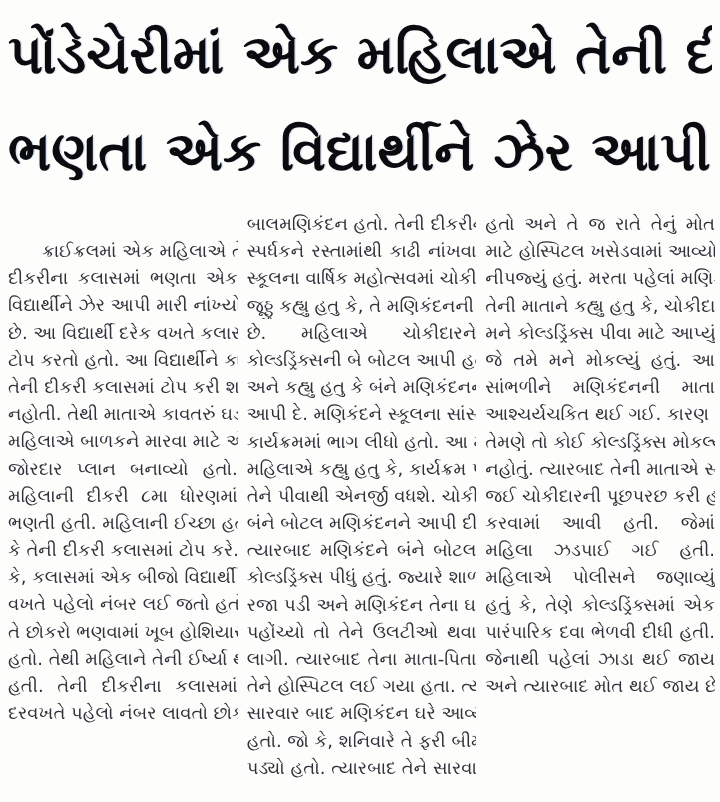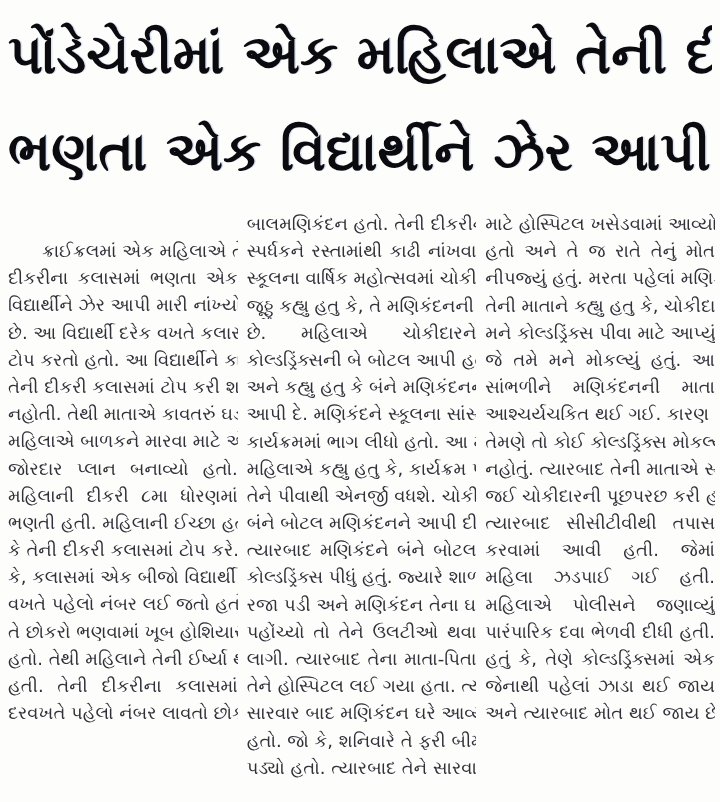--- a/index.html
+++ b/index.html
@@ -114,35 +114,34 @@
         <div class="line">કોલ્ડડ્રિંક્સ પીધું હતું. જ્યારે શાળામાં</div>
         <div class="line">રજા પડી અને મણિકંદન તેના ઘરે</div>
         <div class="line">પહોંચ્યો તો તેને ઉલટીઓ થવા</div>
         <div class="line">લાગી. ત્યારબાદ તેના માતા-પિતા</div>
         <div class="line">તેને હોસ્પિટલ લઈ ગયા હતા. ત્યાં</div>
         <div class="line">સારવાર બાદ મણિકંદન ઘરે આવ્યો</div>
         <div class="line">હતો. જો કે, શનિવારે તે ફરી બીમાર</div>
         <div class="line">પડ્યો હતો. ત્યારબાદ તેને સારવાર</div>
       </div>
     <div class="col col-3">
+        <div class="line">હતો અને તે જ રાતે તેનું મોત</div>
         <div class="line">માટે હોસ્પિટલ ખસેડવામાં આવ્યો</div>
-        <div class="line">હતો અને તે જ રાતે તેનું મોત</div>
         <div class="line">નીપજ્યું હતું. મરતા પહેલાં મણિકંદને</div>
         <div class="line">તેની માતાને કહ્યુ હતુ કે, ચોકીદારે</div>
         <div class="line">મને કોલ્ડડ્રિંક્સ પીવા માટે આપ્યું હતું,</div>
         <div class="line">જે તમે મને મોકલ્યું હતું. આ</div>
         <div class="line">સાંભળીને મણિકંદનની માતા</div>
         <div class="line">આશ્ચર્યચકિત થઈ ગઈ. કારણ કે</div>
         <div class="line">તેમણે તો કોઈ કોલ્ડડ્રિંક્સ મોકલ્યું જ</div>
         <div class="line">નહોતું. ત્યારબાદ તેની માતાએ સ્કૂલે</div>
         <div class="line">જઈ ચોકીદારની પૂછપરછ કરી હતી.</div>
-        <div class="line">ત્યારબાદ સીસીટીવીથી તપાસ</div>
         <div class="line">કરવામાં આવી હતી. જેમાં</div>
         <div class="line">મહિલા ઝડપાઈ ગઈ હતી.</div>
         <div class="line">મહિલાએ પોલીસને જણાવ્યું</div>
+        <div class="line">હતું કે, તેણે કોલ્ડડ્રિંક્સમાં એક</div>
         <div class="line">પારંપારિક દવા ભેળવી દીધી હતી.</div>
-        <div class="line">હતું કે, તેણે કોલ્ડડ્રિંક્સમાં એક</div>
         <div class="line">જેનાથી પહેલાં ઝાડા થઈ જાય</div>
         <div class="line">અને ત્યારબાદ મોત થઈ જાય છે.</div>
       </div>
   </div>
 
 </div>
 
 </body></html>

